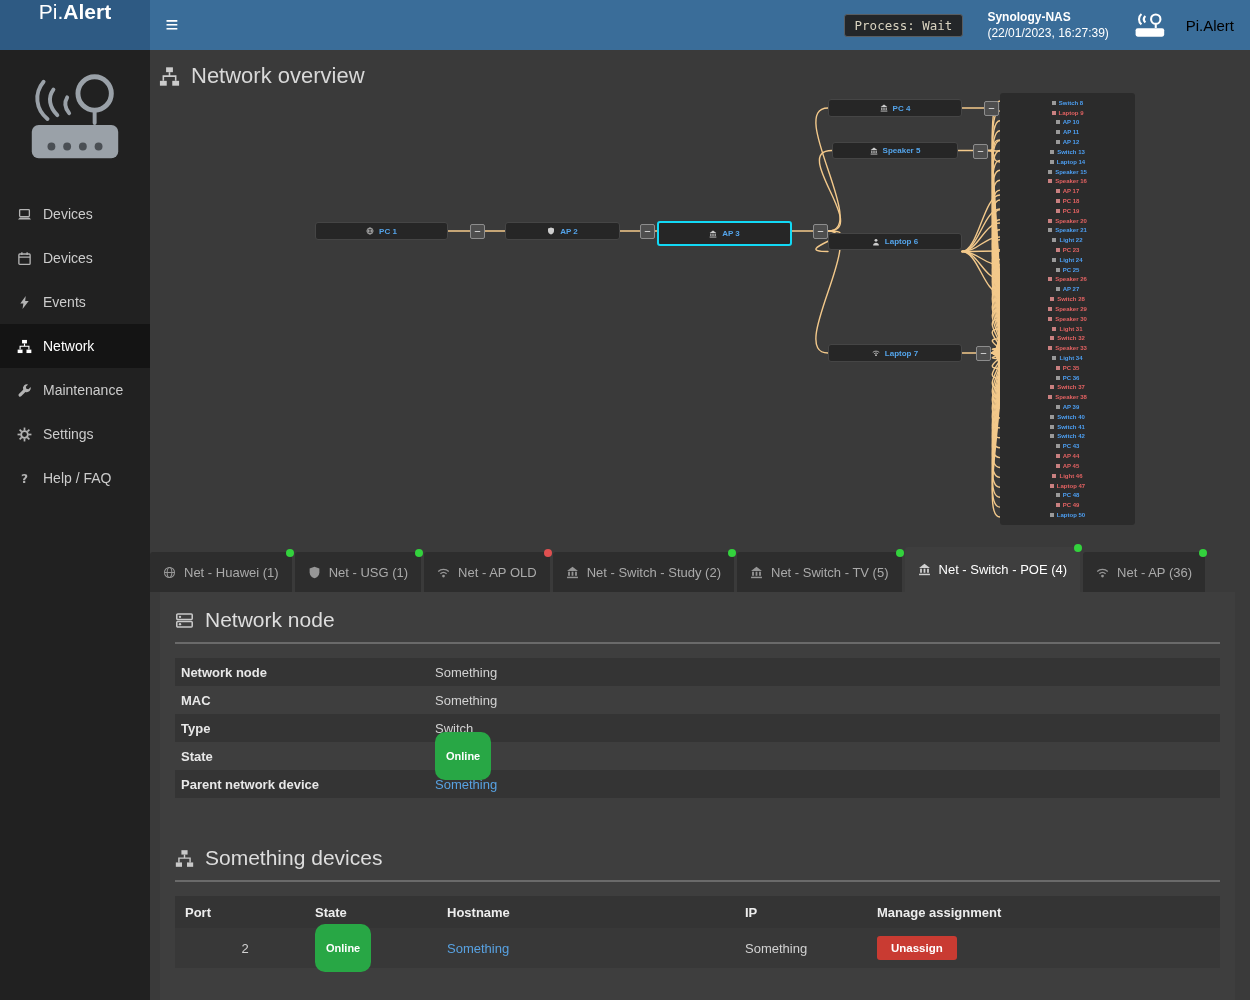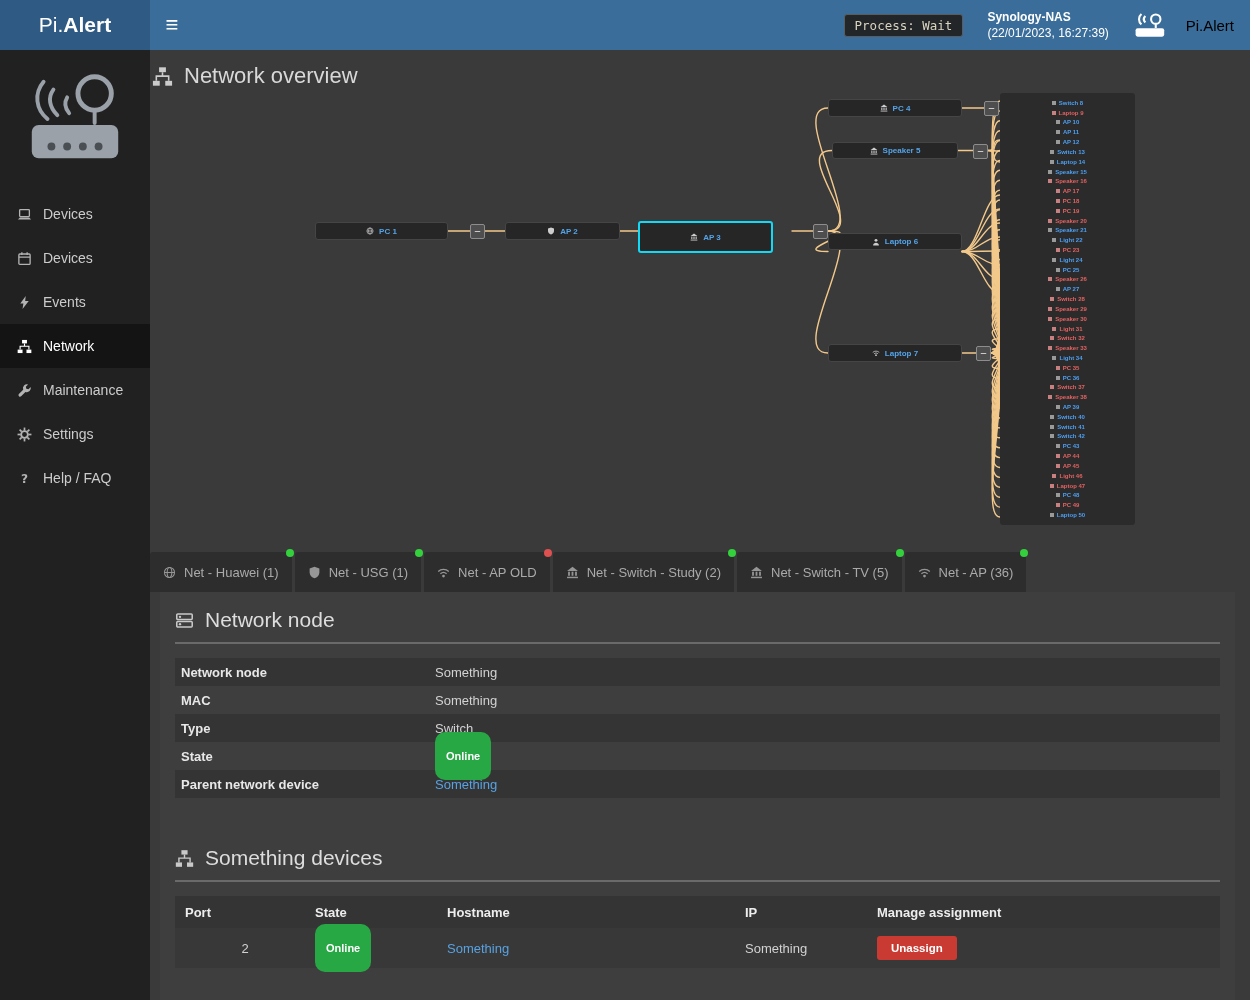--- a/index.html
+++ b/index.html
@@ -1,20 +1,20 @@
 <!DOCTYPE html>
 <html><head>
 <meta charset="utf-8">
 <style>
 *{margin:0;padding:0;box-sizing:border-box}
 html,body{width:1250px;height:1000px;overflow:hidden;background:#3a3a3a;font-family:"Liberation Sans",sans-serif}
 
 
 .header{position:fixed;top:0;left:0;right:0;height:50px;background:#3a6d99;display:flex;align-items:stretch;z-index:30}
-.logo{width:150px;background:#2e5a83;color:#fff;display:flex;align-items:center;justify-content:center;font-size:21px;cursor:pointer}
+.logo{width:150px;background:#2e5a83;color:#fff;display:flex;align-items:flex-start;justify-content:center;font-size:21px;cursor:pointer}
 .logo b{font-weight:bold}
 .hamburger{width:44px;display:flex;align-items:center;justify-content:center;color:#fff;font-size:22px;cursor:pointer}
 .header-right{margin-left:auto;display:flex;align-items:center;gap:24px;padding-right:16px}
 .process-badge{font-family:"DejaVu Sans Mono","Liberation Mono",monospace;font-size:12.5px;color:#d9d3c0;background:#232629;border:1px solid #595d61;border-radius:3px;padding:3px 10px}
 .host-block{color:#fff;font-size:12px;line-height:1.35}
 .host-name{font-weight:bold}
 .brand{display:flex;align-items:center;gap:19px;color:#000000;font-size:15px}
 .brand-ic{font-size:26px;color:#fff;width:1.3em !important}
 
 
@@ -25,21 +25,21 @@
 .sidebar{position:fixed;top:50px;left:0;bottom:0;width:150px;background:#212121;z-index:20}
 .sidebar-art{display:flex;justify-content:center;padding:16px 0 4px}
 .menu{list-style:none;margin-top:12px}
 .menu-item{display:flex;align-items:center;gap:11px;height:44px;padding:0 17px;color:#cccccc;font-size:14px;cursor:pointer}
 .menu-item .ic{font-size:15px;color:#b3b3b3}
 .menu-item.active{background:#141414;color:#fff}
 .menu-item.active .ic{color:#fff}
 
 
 .main{position:fixed;top:50px;left:150px;right:0;bottom:0;background:#3a3a3a;overflow:hidden}
-.page-title{display:flex;align-items:center;gap:11px;padding:13px 0 0 2px;font-size:22px;color:#d8d8d8}
+.page-title{display:flex;align-items:center;gap:11px;padding:13px 0 0 9px;font-size:22px;color:#d8d8d8}
 .title-ic{font-size:21px;color:#cccccc}
 
 
 .diagram{position:absolute;top:35px;left:0;width:1100px;height:478px}
 .diagram svg.edges{position:absolute;left:0;top:0;width:1100px;height:478px}
 .dnode{position:absolute;display:flex;align-items:center;justify-content:center;gap:5px;background:#262626;border:1px solid #454545;border-radius:3px;color:#54a4ea;font-size:8px;font-weight:bold;cursor:pointer}
 .dnode .ic{font-size:8px;color:#cdcdcd}
 .dnode.selected{border:2px solid #12d9f5}
 .dbox{position:absolute;width:15px;height:15px;background:#4e4e4e;border:1px solid #8d8d8d;border-radius:2px;color:#e8e8e8;font-size:11px;line-height:13px;text-align:center;cursor:pointer}
 .cluster{position:absolute;background:#2b2b2b;border-radius:3px;display:flex;flex-direction:column;justify-content:space-evenly;padding:3px 2px;cursor:pointer}
@@ -319,21 +319,21 @@
         <span class="nlabel">PC 1</span>
       </div>
       <div class="dnode" style="left: 355px; top: 137px; width: 115px; height: 18px;">
         <span class="ic">
           <svg viewBox="0 0 16 16">
             <path fill="currentColor" d="M8 1l6 2.2V8c0 3.8-2.8 6.2-6 7-3.2-.8-6-3.2-6-7V3.2z"></path>
           </svg>
         </span>
         <span class="nlabel">AP 2</span>
       </div>
-      <div class="dnode selected" style="left: 488px; top: 136px; width: 135px; height: 32px;">
+      <div class="dnode selected" style="left: 507px; top: 136px; width: 135px; height: 25px;">
         <span class="ic">
           <svg viewBox="0 0 16 16">
             <g fill="currentColor">
               <path d="M8 1L14.7 6H1.3z"></path>
               <rect x="2.6" y="7" width="2.2" height="5"></rect>
               <rect x="6.9" y="7" width="2.2" height="5"></rect>
               <rect x="11.2" y="7" width="2.2" height="5"></rect>
               <rect x="1.3" y="13.2" width="13.4" height="1.8"></rect>
             </g>
           </svg>
@@ -624,20 +624,35 @@
             <g fill="currentColor">
               <path d="M8 1L14.7 6H1.3z"></path>
               <rect x="2.6" y="7" width="2.2" height="5"></rect>
               <rect x="6.9" y="7" width="2.2" height="5"></rect>
               <rect x="11.2" y="7" width="2.2" height="5"></rect>
               <rect x="1.3" y="13.2" width="13.4" height="1.8"></rect>
             </g>
           </svg>
         </span>
         <span class="tab-label">Net - Switch - TV (5)</span>
+        <span class="tab-dot green"></span>
+      </div>
+      <div class="tab active">
+        <span class="ic">
+          <svg viewBox="0 0 16 16">
+            <g fill="currentColor">
+              <path d="M8 1L14.7 6H1.3z"></path>
+              <rect x="2.6" y="7" width="2.2" height="5"></rect>
+              <rect x="6.9" y="7" width="2.2" height="5"></rect>
+              <rect x="11.2" y="7" width="2.2" height="5"></rect>
+              <rect x="1.3" y="13.2" width="13.4" height="1.8"></rect>
+            </g>
+          </svg>
+        </span>
+        <span class="tab-label">Net - Switch - POE (4)</span>
         <span class="tab-dot green"></span>
       </div>
       <div class="tab">
         <span class="ic">
           <svg viewBox="0 0 16 16">
             <g fill="none" stroke="currentColor" stroke-width="1.6">
               <path d="M1.5 6.8C5 3.4 11 3.4 14.5 6.8"></path>
               <path d="M4.2 9.6c2.2-2.1 5.4-2.1 7.6 0"></path>
             </g>
             <circle cx="8" cy="12.4" r="1.7" fill="currentColor"></circle>

